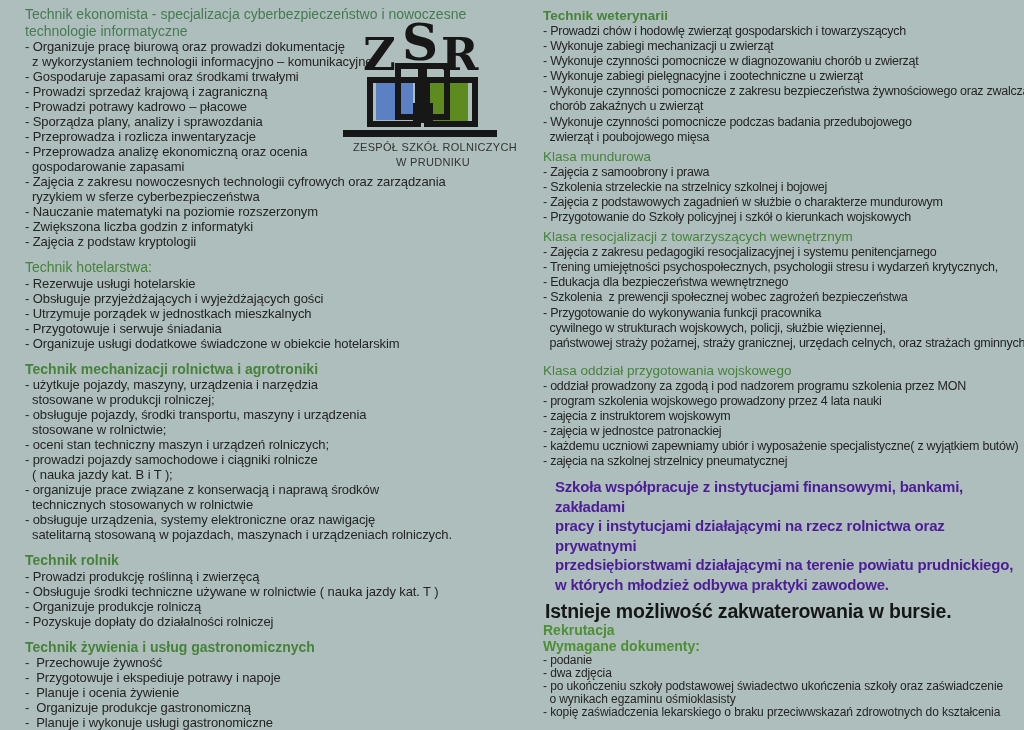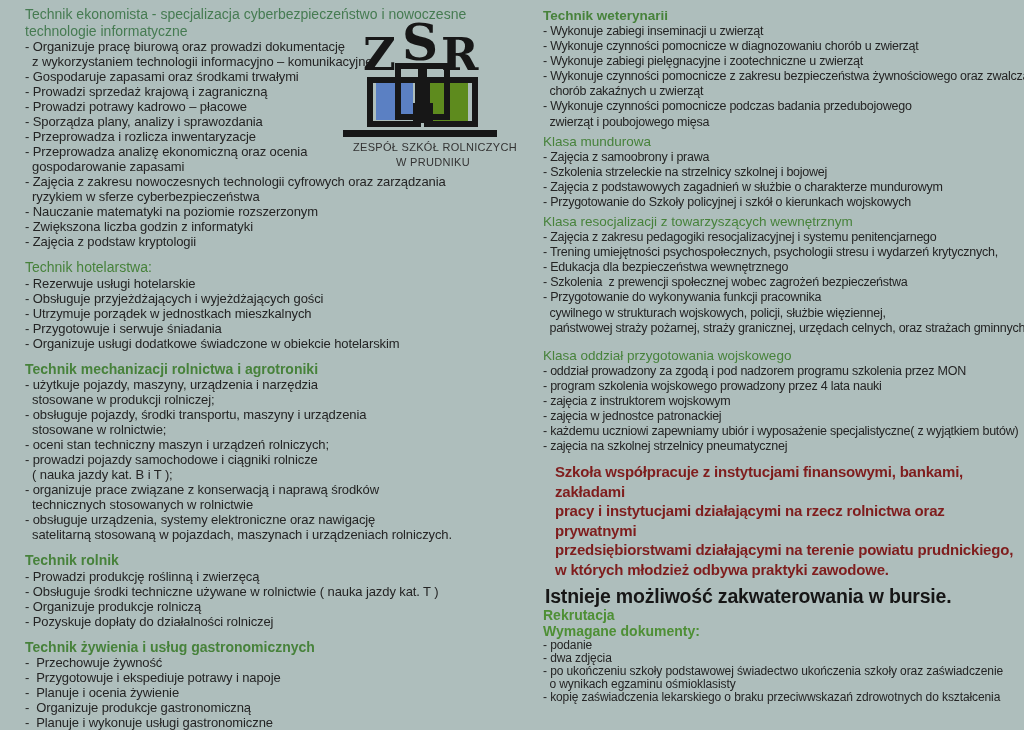--- a/index.html
+++ b/index.html
@@ -26,21 +26,21 @@
   .col-right .sec-title{font-size:13.5px;line-height:16px;}
   .sec-title.bold{font-weight:bold;}
   .sec-title.teal{color:var(--heading-teal,#467b52);}
 
   .line{white-space:pre;}
   .col-left .line{font-size:13px;line-height:15px;letter-spacing:-0.1px;}
   .col-right .line{font-size:12.5px;line-height:15.1px;letter-spacing:-0.25px;}
 
   .partnership{
     margin:8px 0 0 12px;font-weight:bold;font-size:15px;line-height:19.5px;
-    letter-spacing:-0.2px;color:#7f1d1d;white-space:pre-line;width:470px;
+    letter-spacing:-0.2px;color:#4c1d95;white-space:pre-line;width:470px;
   }
   .boarding{
     margin:6px 0 0 2px;font-weight:bold;font-size:19.5px;line-height:22px;
     letter-spacing:-0.2px;color:#161616;white-space:nowrap;
   }
   .recruit-title,.docs-title{
     color:var(--accent-green,#4e8f35);font-weight:bold;
     font-size:14px;line-height:16px;
   }
   .doc-line{font-size:12px;line-height:12.9px;letter-spacing:-0.1px;white-space:pre;}
@@ -200,22 +200,23 @@
   <div class="logo-name2">W PRUDNIKU</div>
 </div>
 
 <div class="col col-right">
   <div>
 
       <section class="sec">
         <h2 class="sec-title bold">Technik weterynarii</h2>
         <div class="sec-items">
 
-
-            <div class="line">- Wykonuje zabiegi inseminacji u zwierząt</div>
+            <div class="line">- Prowadzi chów i hodowlę zwierząt gospodarskich i towarzyszących</div>
+
+            <div class="line">- Wykonuje zabiegi mechanizacji u zwierząt</div>
 
             <div class="line">- Wykonuje czynności pomocnicze w diagnozowaniu chorób u zwierząt</div>
 
             <div class="line">- Wykonuje zabiegi pielęgnacyjne i zootechniczne u zwierząt</div>
 
             <div class="line">- Wykonuje czynności pomocnicze z zakresu bezpieczeństwa żywnościowego oraz zwalczania</div>
 
             <div class="line">  chorób zakaźnych u zwierząt</div>
 
             <div class="line">- Wykonuje czynności pomocnicze podczas badania przedubojowego</div>

